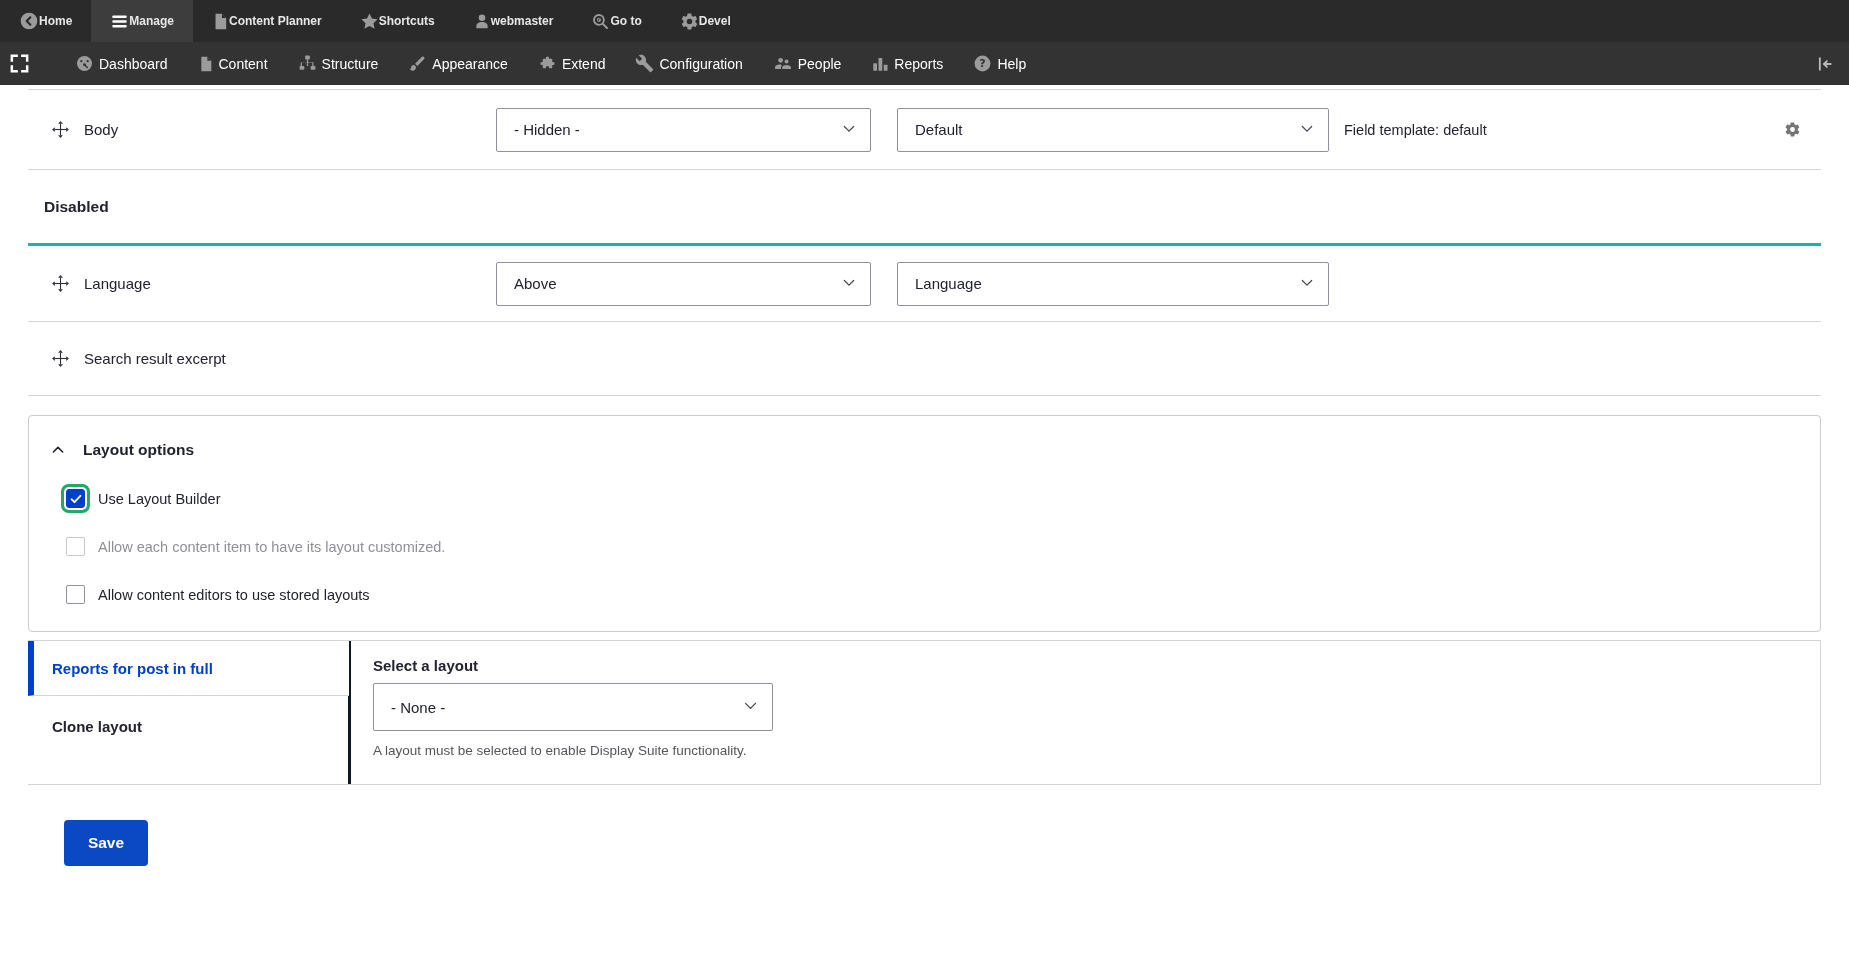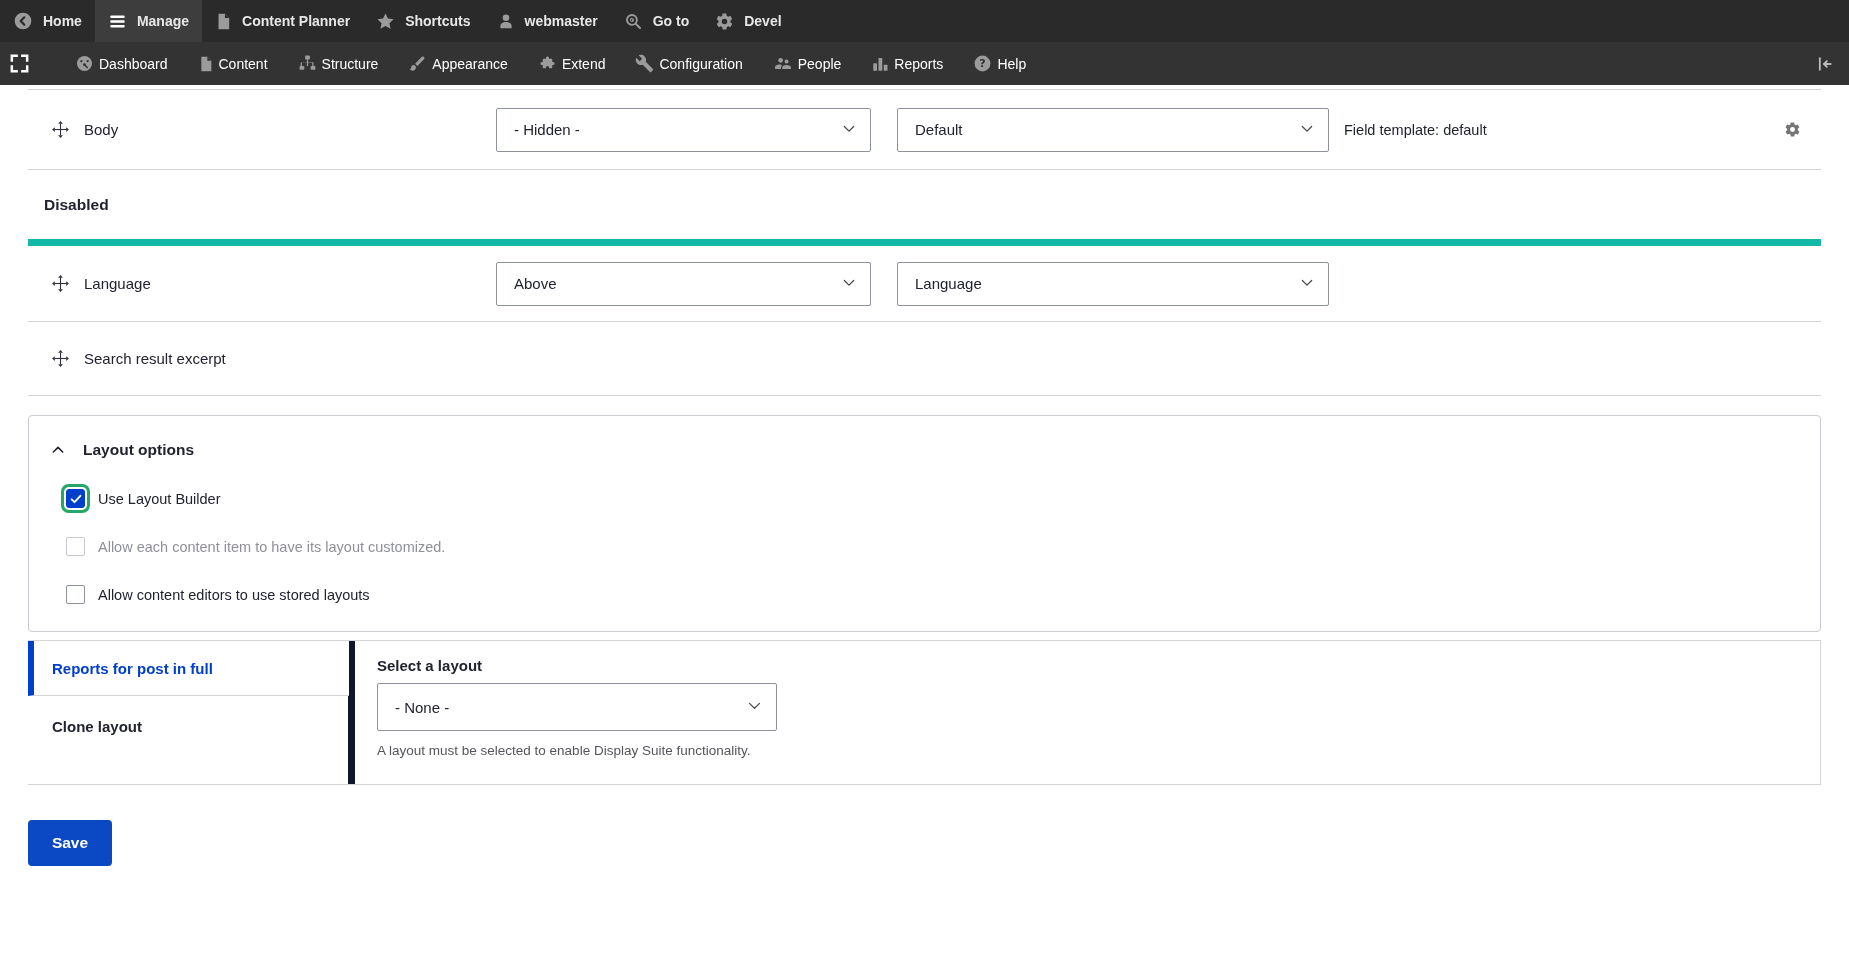--- a/index.html
+++ b/index.html
@@ -1,22 +1,22 @@
 <!DOCTYPE html>
 <html><head>
 <meta charset="utf-8">
 <style>
   * { box-sizing: border-box; margin: 0; padding: 0; }
   html,body { width:1849px; min-height:976px; background:#fff; }
   body { font-family:"Liberation Sans", sans-serif; color:#222330; font-size:15px; }
 
   
   .toolbar-top { height:42px; background:#2a2a2a; display:flex; align-items:stretch; }
-  .tt-item { display:flex; align-items:center; gap:10px; padding:0 13px; color:#e7e7e7;
-             font-weight:700; font-size:14px; cursor:pointer; text-decoration:none; }
+  .tt-item { display:flex; align-items:center; padding:0 19px; color:#e7e7e7;
+             font-weight:700; font-size:12px; cursor:pointer; text-decoration:none; }
   .tt-item.active { background:#3d3d3d; }
   .tt-item svg { flex:0 0 auto; }
 
   
   .toolbar-admin { height:43px; background:#333333; display:flex; align-items:center; position:relative; }
   .ta-logo { display:flex; align-items:center; justify-content:center; width:38px; height:43px; cursor:pointer; }
   .ta-item { display:flex; align-items:center; gap:5px; padding:0 15px; color:#ffffff;
              font-size:14px; height:43px; cursor:pointer; text-decoration:none; }
   .ta-item:first-of-type { margin-left:22px; }
   .ta-collapse { position:absolute; right:14px; top:0; height:43px; display:flex; align-items:center; cursor:pointer; }
@@ -58,28 +58,28 @@
 
   
   .vtabs { display:flex; margin-top:8px; border-top:1px solid #d4d4d9; border-bottom:1px solid #d4d4d9;
            border-right:1px solid #d4d4d9; min-height:145px; background:#fff; }
   .vtabs-menu { width:321px; flex:0 0 auto; margin-right:-1px; position:relative; z-index:2; }
   .vtab { cursor:pointer; }
   .vtab.active { height:55px; display:flex; align-items:center; background:#fff;
                  border-left:6px solid #003ecc; border-bottom:1px solid #d4d4d9;
                  padding-left:18px; color:#003ecc; font-weight:700; font-size:15px; }
   .vtab.plain { padding:22px 0 0 24px; font-weight:700; font-size:15px; color:#222330; }
-  .vtabs-pane { flex:1; border-left:7px solid #0f172a; padding:16px 0 24px 22px; position:relative; z-index:1; }
+  .vtabs-pane { flex:1; border-left:3px solid #0f172a; padding:16px 0 24px 22px; position:relative; z-index:1; }
   .pane-label { font-weight:700; font-size:15px; margin-bottom:9px; }
   .pane-desc { margin-top:12px; font-size:13.5px; color:#55565b; }
 
   
   .save-btn { margin-top:35px; width:84px; height:46px; background:#0b48c4; color:#fff; border:none;
               border-radius:4px; font-family:"Liberation Sans",sans-serif; font-weight:700;
-              font-size:15.5px; cursor:pointer; }
+              font-size:15.5px; cursor:pointer;margin-left:36px; }
   .spacer-bottom { height:110px; }
 </style>
 </head>
 <body>
 
 <div class="toolbar-top">
   <a class="tt-item">
     <span style="display:flex">
       <svg width="20" height="20" viewBox="0 0 24 24">
           <circle cx="12" cy="12" r="10" fill="#9b9b9b"></circle>
@@ -285,21 +285,21 @@
       <div class="extra-cell">
         <span>Field template: default</span>
         <span style="display:flex;cursor:pointer">
           <svg width="17" height="17" viewBox="0 0 24 24" fill="#757575">
               <path d="M19.4 13a7.6 7.6 0 0 0 .1-1 7.6 7.6 0 0 0-.1-1l2.1-1.7c.2-.1.2-.4.1-.6l-2-3.5c-.1-.2-.4-.3-.6-.2l-2.5 1a7.5 7.5 0 0 0-1.7-1l-.4-2.6c0-.2-.2-.4-.5-.4h-4c-.2 0-.4.2-.5.4l-.4 2.6a7.5 7.5 0 0 0-1.7 1l-2.5-1c-.2-.1-.5 0-.6.2l-2 3.5c-.1.2-.1.5.1.6L4.5 11a7.6 7.6 0 0 0 0 2l-2.1 1.7c-.2.1-.2.4-.1.6l2 3.5c.1.2.4.3.6.2l2.5-1c.5.4 1.1.7 1.7 1l.4 2.6c0 .2.2.4.5.4h4c.2 0 .4-.2.5-.4l.4-2.6c.6-.2 1.2-.6 1.7-1l2.5 1c.2.1.5 0 .6-.2l2-3.5c.1-.2.1-.5-.1-.6L19.4 13zM12 15.5a3.5 3.5 0 1 1 0-7 3.5 3.5 0 0 1 0 7z"></path>
             </svg>
         </span>
       </div>
     </div>
 
-    <div class="frow-heading" style="border-bottom:7px solid #14b8a6;">
+    <div class="frow-heading" style="border-bottom:3px solid #14b8a6;">
       <span class="section-heading">Disabled</span>
     </div>
 
     <div class="frow frow-lang">
       <div class="label-cell">
         <span class="drag-handle">
           <svg width="19" height="19" viewBox="0 0 24 24" fill="#2f3039">
               <path d="M11.3 4.6h1.4v14.8h-1.4z"></path>
               <path d="M4.6 11.3h14.8v1.4H4.6z"></path>
               <path d="M12 1.4l3 3.4H9z"></path>

